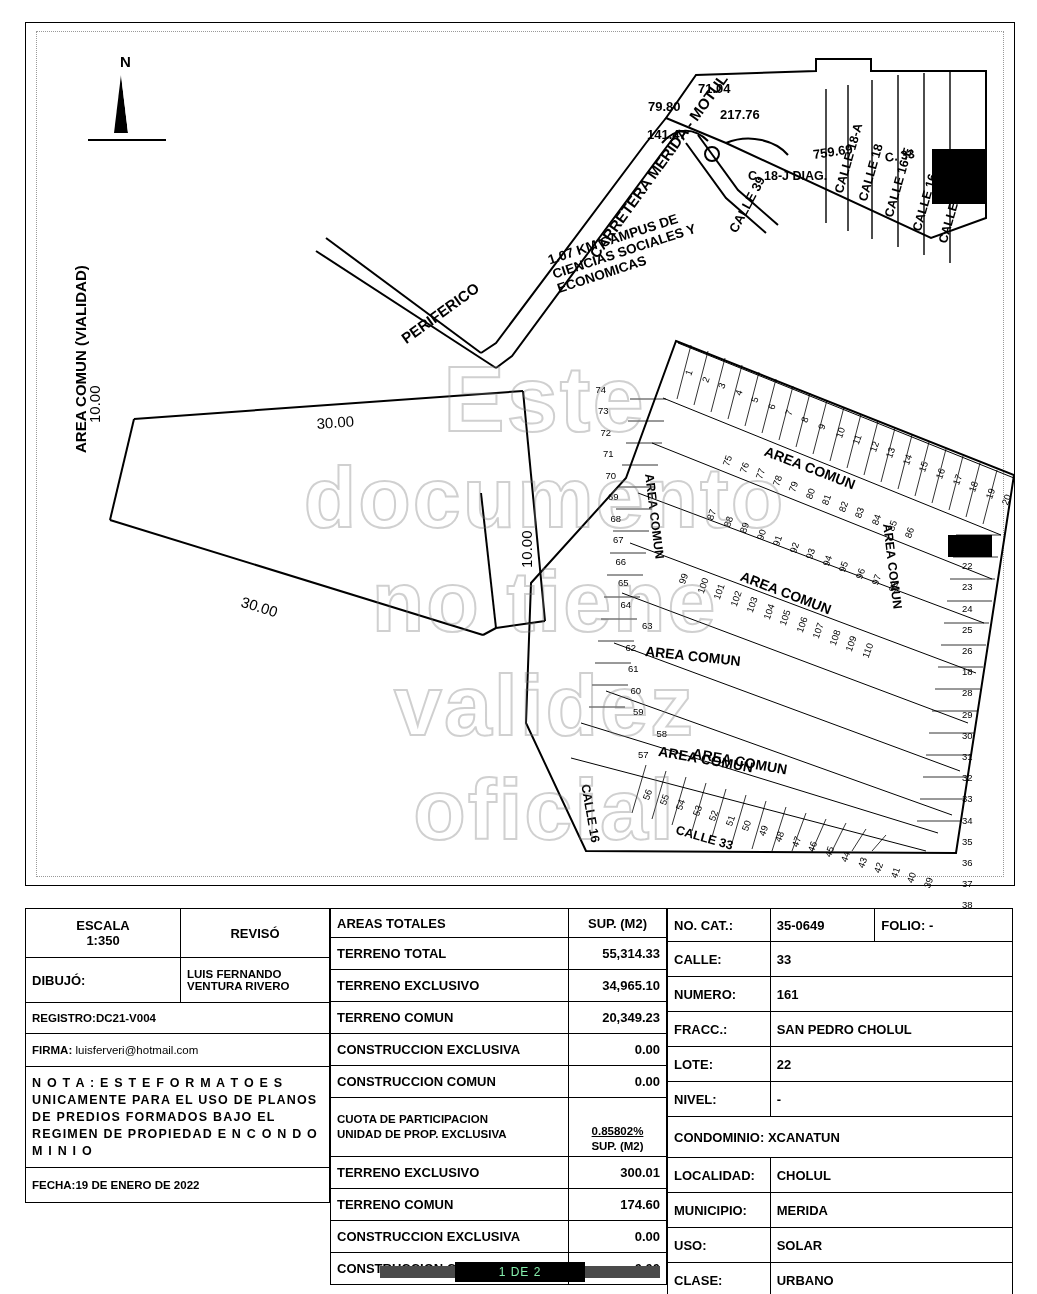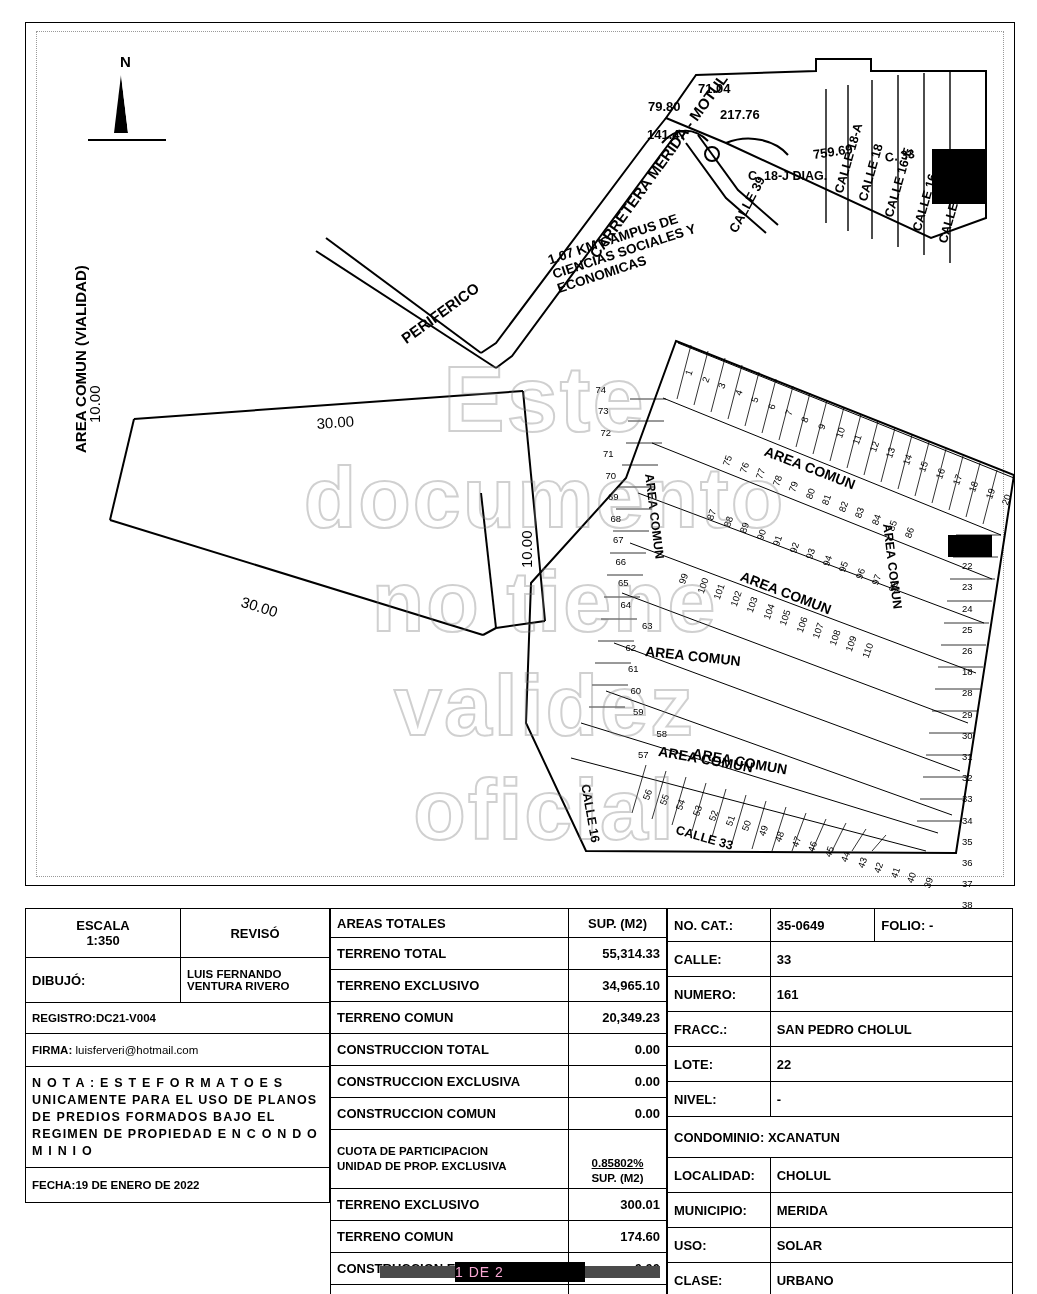--- a/index.html
+++ b/index.html
@@ -33,21 +33,21 @@
   .tbl-right{position:absolute;left:642px;top:0;width:346px;}
 
   .tbl-left td, .tbl-mid td, .tbl-right td{height:24px;}
   .center{text-align:center;}
   .right{text-align:right;}
   .bold{font-weight:bold;}
   .small{font-size:11.5px;}
   .nota{font-size:12.5px;letter-spacing:1.2px;line-height:17px;}
 
   .footer{position:absolute;left:0;top:1262px;width:1037px;height:22px;}
-  .footer .bar{position:absolute;left:455px;top:0;width:130px;height:20px;background:#000;color:#f9a8d4;font-size:14px;line-height:20px;letter-spacing:1px;}
+  .footer .bar{position:absolute;left:455px;top:0;width:130px;height:20px;background:#000;color:#86efac;font-size:12px;text-align:center;line-height:20px;letter-spacing:1px;}
   .footer .bar2{position:absolute;left:585px;top:4px;width:75px;height:12px;background:#4a4a4a;}
   .footer .bar0{position:absolute;left:380px;top:4px;width:75px;height:12px;background:#4a4a4a;}
 
   .rot{transform-origin:0 0;}
   .lotnum{position:absolute;font-size:9.5px;}
 </style>
 </head>
 <body>
 
 <div class="page">
@@ -391,24 +391,20 @@
           </tr>
       <tr>
             <td class="bold" style="height:27px;">TERRENO EXCLUSIVO</td>
           <td class="bold right">34,965.10</td>
           </tr>
       <tr>
             <td class="bold" style="height:27px;">TERRENO COMUN</td>
           <td class="bold right">20,349.23</td>
           </tr>
       <tr>
-            <td class="bold" style="height:27px;">CONSTRUCCION TOTAL</td>
-          <td class="bold right">0.00</td>
-          </tr>
-      <tr>
             <td class="bold" style="height:27px;">CONSTRUCCION EXCLUSIVA</td>
           <td class="bold right">0.00</td>
           </tr>
       <tr>
             <td class="bold" style="height:27px;">CONSTRUCCION COMUN</td>
           <td class="bold right">0.00</td>
           </tr>
       <tr>
         <td class="bold small" style="height:34px;line-height:15px;">
           <div>CUOTA DE PARTICIPACION</div>

